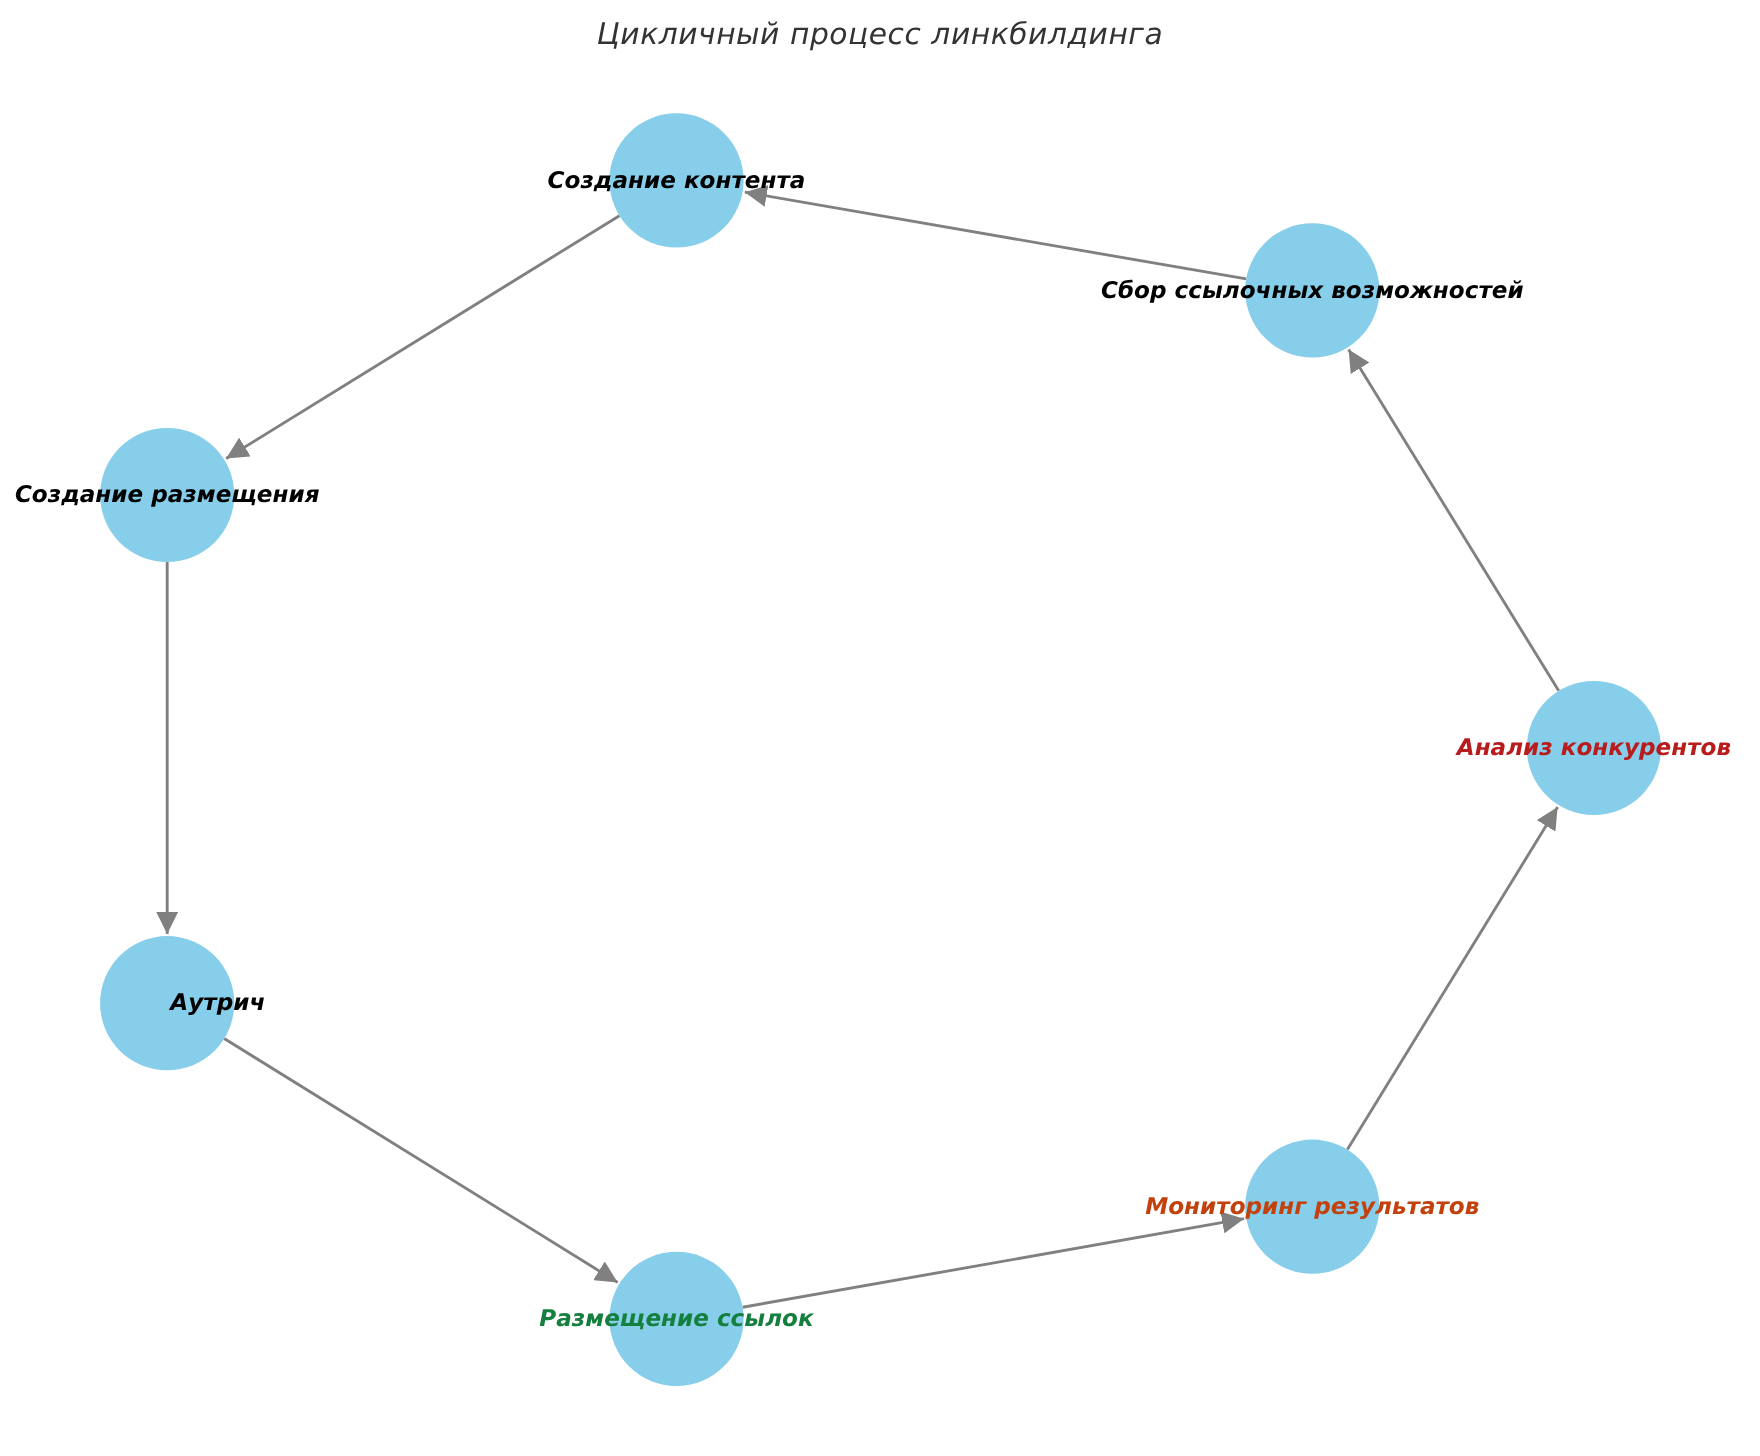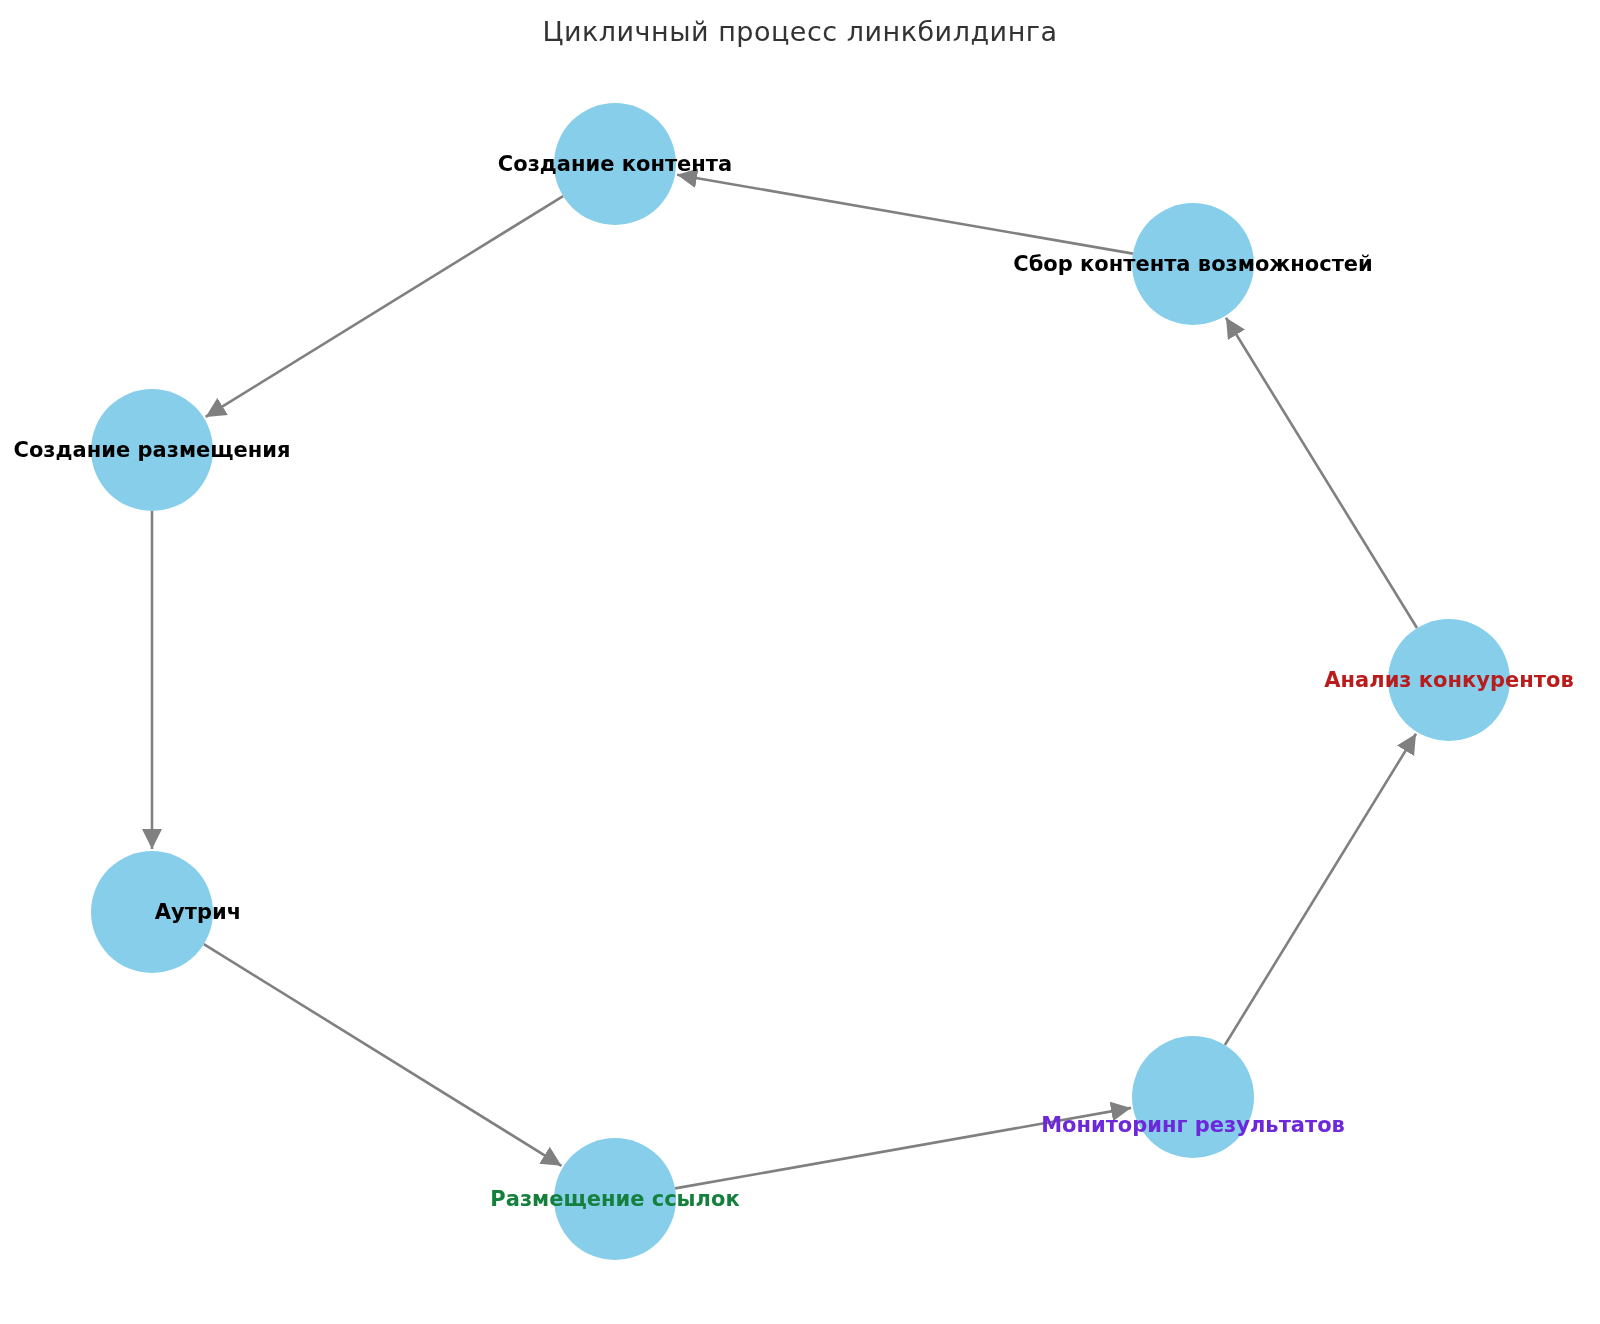--- a/index.html
+++ b/index.html
@@ -9,20 +9,21 @@
     width: 1600px;
     height: 1324px;
     overflow: hidden;
     font-family: "DejaVu Sans", "Liberation Sans", sans-serif;
   }
   #canvas {
     position: relative;
     width: 1600px;
     height: 1324px;
     background: #ffffff;
+    font-style: italic;
   }
   #diagram-title {
     position: absolute;
     left: 0;
     top: 16px;
     width: 100%;
     text-align: center;
     font-size: 27px;
     font-weight: 400;
     color: #333333;
@@ -67,25 +68,25 @@
         <line x1="203.8" y1="944.1" x2="561.5" y2="1165.8" stroke="#808080" stroke-width="2.6" marker-end="url(#arrowhead)"></line>
         <line x1="675.1" y1="1188.4" x2="1131.0" y2="1107.9" stroke="#808080" stroke-width="2.6" marker-end="url(#arrowhead)"></line>
         <line x1="1224.9" y1="1045.0" x2="1416.0" y2="733.7" stroke="#808080" stroke-width="2.6" marker-end="url(#arrowhead)"></line>
         <line x1="1417.0" y1="628.0" x2="1226.0" y2="317.7" stroke="#808080" stroke-width="2.6" marker-end="url(#arrowhead)"></line>
       </g>
   </svg>
   <div id="nodes-layer">
       <div class="node-circle" style="left: 554px; top: 103px; width: 122px; height: 122px; background: rgb(135, 206, 235);"></div>
       <div class="node-label" style="left: 615px; top: 164px; color: rgb(0, 0, 0);">Создание контента</div>
       <div class="node-circle" style="left: 1132px; top: 203px; width: 122px; height: 122px; background: rgb(135, 206, 235);"></div>
-      <div class="node-label" style="left: 1193px; top: 264px; color: rgb(0, 0, 0);">Сбор контента возможностей</div>
+      <div class="node-label" style="left: 1193px; top: 264px; color: rgb(0, 0, 0);">Сбор ссылочных возможностей</div>
       <div class="node-circle" style="left: 1388px; top: 619px; width: 122px; height: 122px; background: rgb(135, 206, 235);"></div>
       <div class="node-label" style="left: 1449px; top: 680px; color: #b91c1c; text-align: center;">Анализ конкурентов</div>
       <div class="node-circle" style="left: 1132px; top: 1036px; width: 122px; height: 122px; background: rgb(135, 206, 235);"></div>
-      <div class="node-label" style="left: 1193px; top: 1097px; color: #6d28d9; margin-top: 28px;">Мониторинг результатов</div>
+      <div class="node-label" style="left: 1193px; top: 1097px; color: #c2410c;">Мониторинг результатов</div>
       <div class="node-circle" style="left: 554px; top: 1138px; width: 122px; height: 122px; background: rgb(135, 206, 235);"></div>
       <div class="node-label" style="left: 615px; top: 1199px; color: #15803d;">Размещение ссылок</div>
       <div class="node-circle" style="left: 91px; top: 851px; width: 122px; height: 122px; background: rgb(135, 206, 235);"></div>
       <div class="node-label" style="left: 152px; top: 912px; color: rgb(0, 0, 0); margin-left: 46px;">Аутрич</div>
       <div class="node-circle" style="left: 91px; top: 389px; width: 122px; height: 122px; background: rgb(135, 206, 235);"></div>
       <div class="node-label" style="left: 152px; top: 450px; color: rgb(0, 0, 0);">Создание размещения</div>
     </div>
 </div>
 
 </body></html>

